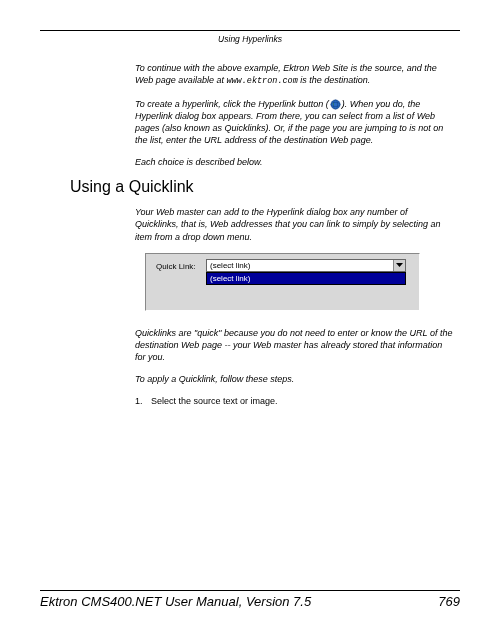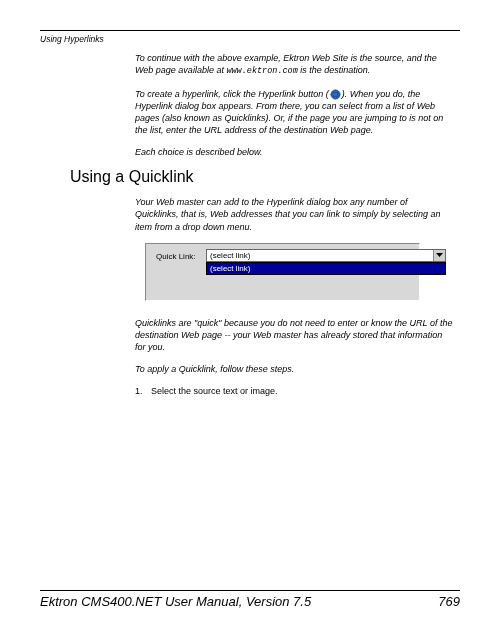--- a/index.html
+++ b/index.html
@@ -11,24 +11,24 @@
       font-size: 9px;
       color: #000;
       position: relative;
       padding: 30px 40px 30px 40px;
     }
     .header-line {
       border-top: 1px solid #000;
       margin-bottom: 3px;
     }
     .header-text {
-      text-align: left;
+      text-align: center;
       font-style: italic;
       font-size: 8.5px;
-      margin-bottom: 8px;
+      margin-bottom: 18px;
     }
     .body-text {
       margin-left: 95px;
       margin-right: 7px;
       line-height: 1.35;
       margin-bottom: 10px;
       font-style: italic;
     }
     .mono {
       font-family: "Courier New", monospace;
@@ -67,21 +67,21 @@
     .ql-label {
       font-size: 8px;
       position: absolute;
       top: 8px;
       left: 10px;
     }
     .dropdown-box {
       position: absolute;
       left: 60px;
       top: 5px;
-      width: 240px;
+      width: 200px;
     }
     .dropdown-selected {
       background: #fff;
       border: 1px solid #666;
       height: 13px;
       font-size: 8px;
       padding-left: 3px;
       line-height: 11px;
       position: relative;
     }

